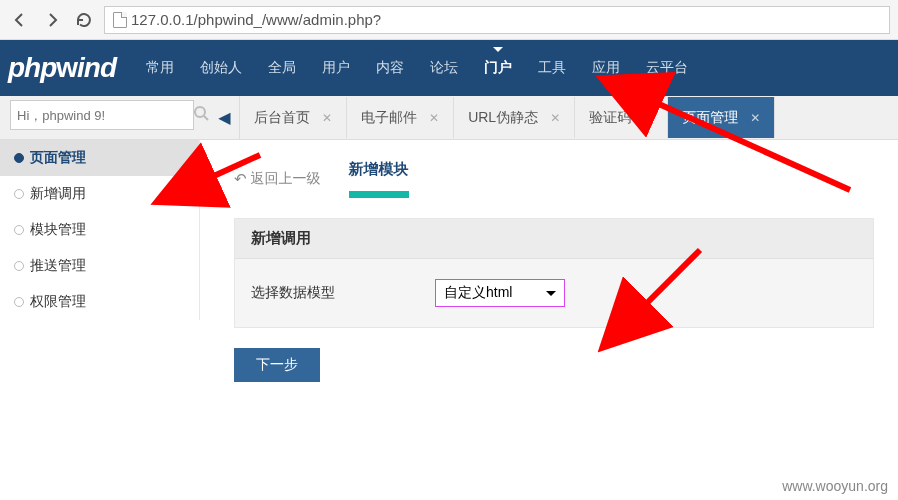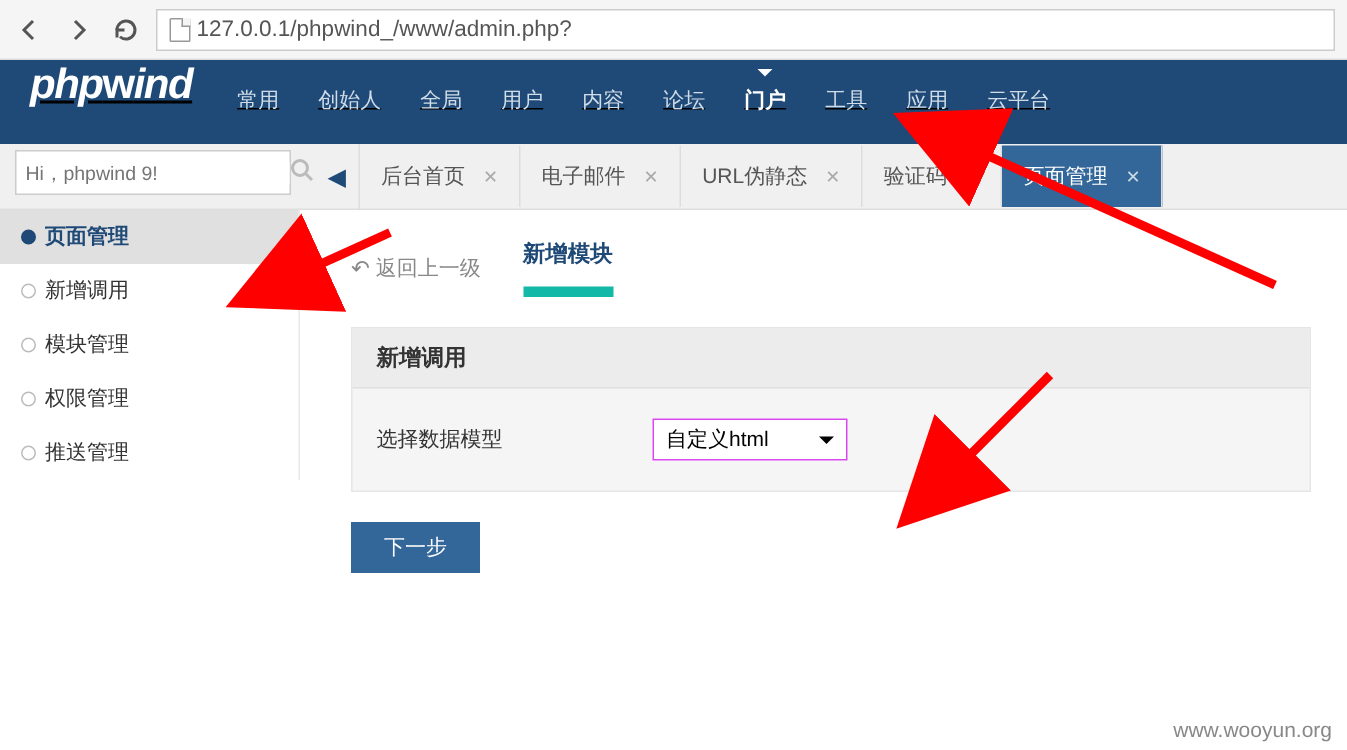--- a/index.html
+++ b/index.html
@@ -4,21 +4,21 @@
   <style>
     * { margin: 0; padding: 0; box-sizing: border-box; font-family: "Microsoft YaHei", Arial, sans-serif; }
     body { width: 898px; height: 500px; background: #fff; position: relative; overflow: hidden; }
     
     .browser-bar { height: 40px; display: flex; align-items: center; padding: 0 8px; gap: 8px; border-bottom: 1px solid #ddd; background: #f5f5f5; }
     .browser-bar .nav-btn { width: 24px; height: 24px; display: flex; align-items: center; justify-content: center; color: #555; cursor: pointer; }
     .url-bar { flex: 1; height: 28px; border: 1px solid #ccc; background: #fff; padding: 0 8px; display: flex; align-items: center; gap: 4px; font-size: 15px; color: #555; font-family: monospace; }
     .url-bar .page-icon { width: 14px; height: 16px; border: 1px solid #999; border-radius: 1px; position: relative; }
     .url-bar .page-icon::before { content: ''; position: absolute; top: -1px; right: -1px; width: 5px; height: 5px; background: #f5f5f5; border-left: 1px solid #999; border-bottom: 1px solid #999; }
     
-    .top-nav { height: 56px; background: #1f4977; display: flex; padding: 0 20px; gap: 6px; text-decoration: underline; }
+    .top-nav { height: 56px; background: #1f4977; display: flex; align-items: center; padding: 0 8px; gap: 6px; }
     .logo { color: #fff; font-size: 28px; font-weight: bold; font-style: italic; letter-spacing: -1px; margin-right: 14px; }
     .logo .w { font-style: normal; }
     .top-nav-item { color: #d0dde8; padding: 18px 10px; font-size: 14px; cursor: pointer; position: relative; }
     .top-nav-item.active { color: #fff; font-weight: bold; }
     .top-nav-item.active::before { content: ''; position: absolute; top: 6px; left: 50%; transform: translateX(-50%); border: 5px solid transparent; border-top-color: #fff; }
     
     .tab-bar { height: 44px; background: #f0f0f0; border-bottom: 1px solid #ddd; display: flex; align-items: center; padding-left: 210px; }
     .search-box { position: absolute; left: 10px; top: 100px; width: 184px; height: 30px; border: 1px solid #ccc; background: #fff; display: flex; align-items: center; padding: 0 6px; }
     .search-box input { border: none; outline: none; flex: 1; font-size: 13px; color: #999; }
     .search-box .search-icon { color: #bbb; }
@@ -123,22 +123,22 @@
   <div class="tab active">
       <span>页面管理</span>
       <span class="close">✕</span>
     </div>
 </div>
 
 <div class="sidebar">
   <div class="sidebar-item active">页面管理</div>
   <div class="sidebar-item">新增调用</div>
   <div class="sidebar-item">模块管理</div>
+  <div class="sidebar-item">推送管理</div>
   <div class="sidebar-item">权限管理</div>
-  <div class="sidebar-item">推送管理</div>
 </div>
 
 <div class="main">
   <div class="breadcrumb">
     <div class="back-link">
         <span class="arrow">↶</span>
         <span>返回上一级</span>
       </div>
     <div class="active-step">新增模块</div>
   </div>

